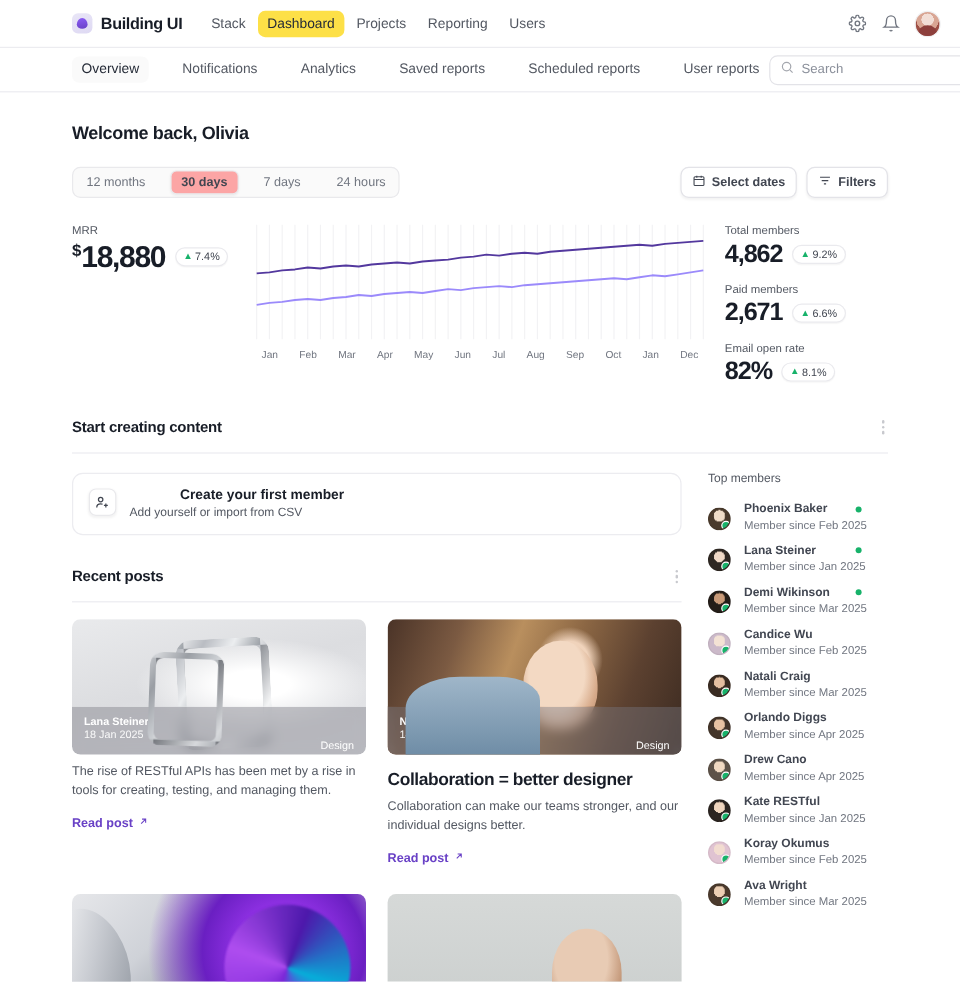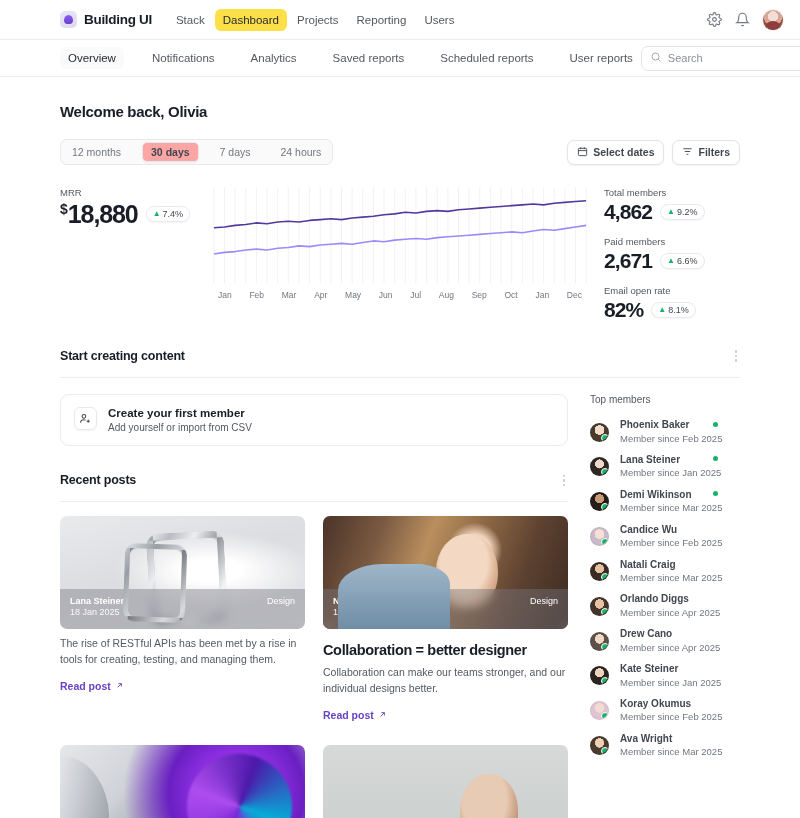--- a/index.html
+++ b/index.html
@@ -145,21 +145,21 @@
   .action-grid { display: flex; gap: 18px; margin-top: 16px; }
   .action-card {
     flex: 1; border: 1px solid #ececf0; border-radius: 9px; background: #fff;
     padding: 12px 13px; display: flex; gap: 11px; align-items: flex-start; cursor: pointer;
   }
   .action-icon {
     width: 23px; height: 23px; border: 1px solid #e9e9ec; border-radius: 6px;
     display: flex; align-items: center; justify-content: center; flex: 0 0 23px;
     box-shadow: 0 1px 2px rgba(10,13,18,.05);
   }
-  .action-title { font-size: 11.5px; font-weight: 700; color: #181d27; }
+  .action-title { font-size: 11.5px; font-weight: 700; color: #181d27; margin-left: 42px; }
   .action-sub { font-size: 10px; color: #535862; margin-top: 3px; }
 
   
   .tm-title { font-size: 10px; color: #535862; }
   .tm-list { margin-top: 10px; }
   .tm-item { display: flex; align-items: center; gap: 11px; padding: 4.5px 0; position: relative; cursor: pointer; }
   .tm-avatar {
     width: 19px; height: 19px; border-radius: 50%; position: relative; flex: 0 0 19px;
     overflow: hidden; border: 1px solid rgba(0,0,0,.05);
   }
@@ -214,21 +214,21 @@
     background: linear-gradient(180deg,#9fb6c9 0%,#6f8da6 100%); border-radius: 40% 30% 0 0;
   }
   .hero-overlay {
     position: absolute; left:0; right:0; bottom:0; height: 40px;
     backdrop-filter: blur(5px); background: rgba(120,120,128,.42);
     display: flex; align-items: flex-start; padding: 7px 10px;
   }
   .hero-meta { display: flex; flex-direction: column; gap: 1px; }
   .hero-author { font-size: 9px; color: #fff; font-weight: 600; }
   .hero-date { font-size: 9px; color: rgba(255,255,255,.92); }
-  .hero-tag { margin-left: auto; font-size: 9px; color: #fff; font-weight: 500; }
+  .hero-tag { margin-left: auto; font-size: 9px; color: #fff; font-weight: 500; margin-top: 20px; }
   .post-title {
     margin-top: 13px; font-size: 14.5px; font-weight: 700; letter-spacing: -0.35px; color: #181d27;
   }
   .post-excerpt { margin-top: 7px; font-size: 10.5px; line-height: 1.5; color: #535862; }
   .read-post {
     margin-top: 12px; display: inline-flex; align-items: center; gap: 4px;
     font-size: 10.5px; font-weight: 600; color: #6941c6; cursor: pointer;
   }
   .posts-grid-2 { display: flex; gap: 18px; margin-top: 22px; }
   .hero-c {
@@ -599,21 +599,21 @@
               <div class="tm-item">
                 <div class="tm-avatar" style="background: radial-gradient(circle at 50% 35%, rgb(240, 217, 194) 0px, rgb(240, 217, 194) 33%, rgb(93, 82, 72) 34%, rgb(93, 82, 72) 100%);"></div>
                 <div>
                   <div class="tm-name">Drew Cano</div>
                   <div class="tm-since">Member since Apr 2025</div>
                 </div>
               </div>
               <div class="tm-item">
                 <div class="tm-avatar" style="background: radial-gradient(circle at 50% 34%, rgb(238, 212, 189) 0px, rgb(238, 212, 189) 32%, rgb(43, 36, 32) 33%, rgb(43, 36, 32) 100%);"></div>
                 <div>
-                  <div class="tm-name">Kate Steiner</div>
+                  <div class="tm-name">Kate RESTful</div>
                   <div class="tm-since">Member since Jan 2025</div>
                 </div>
               </div>
               <div class="tm-item">
                 <div class="tm-avatar" style="background: radial-gradient(circle at 50% 35%, rgb(242, 220, 208) 0px, rgb(242, 220, 208) 33%, rgb(224, 195, 210) 34%, rgb(224, 195, 210) 100%);"></div>
                 <div>
                   <div class="tm-name">Koray Okumus</div>
                   <div class="tm-since">Member since Feb 2025</div>
                 </div>
               </div>

